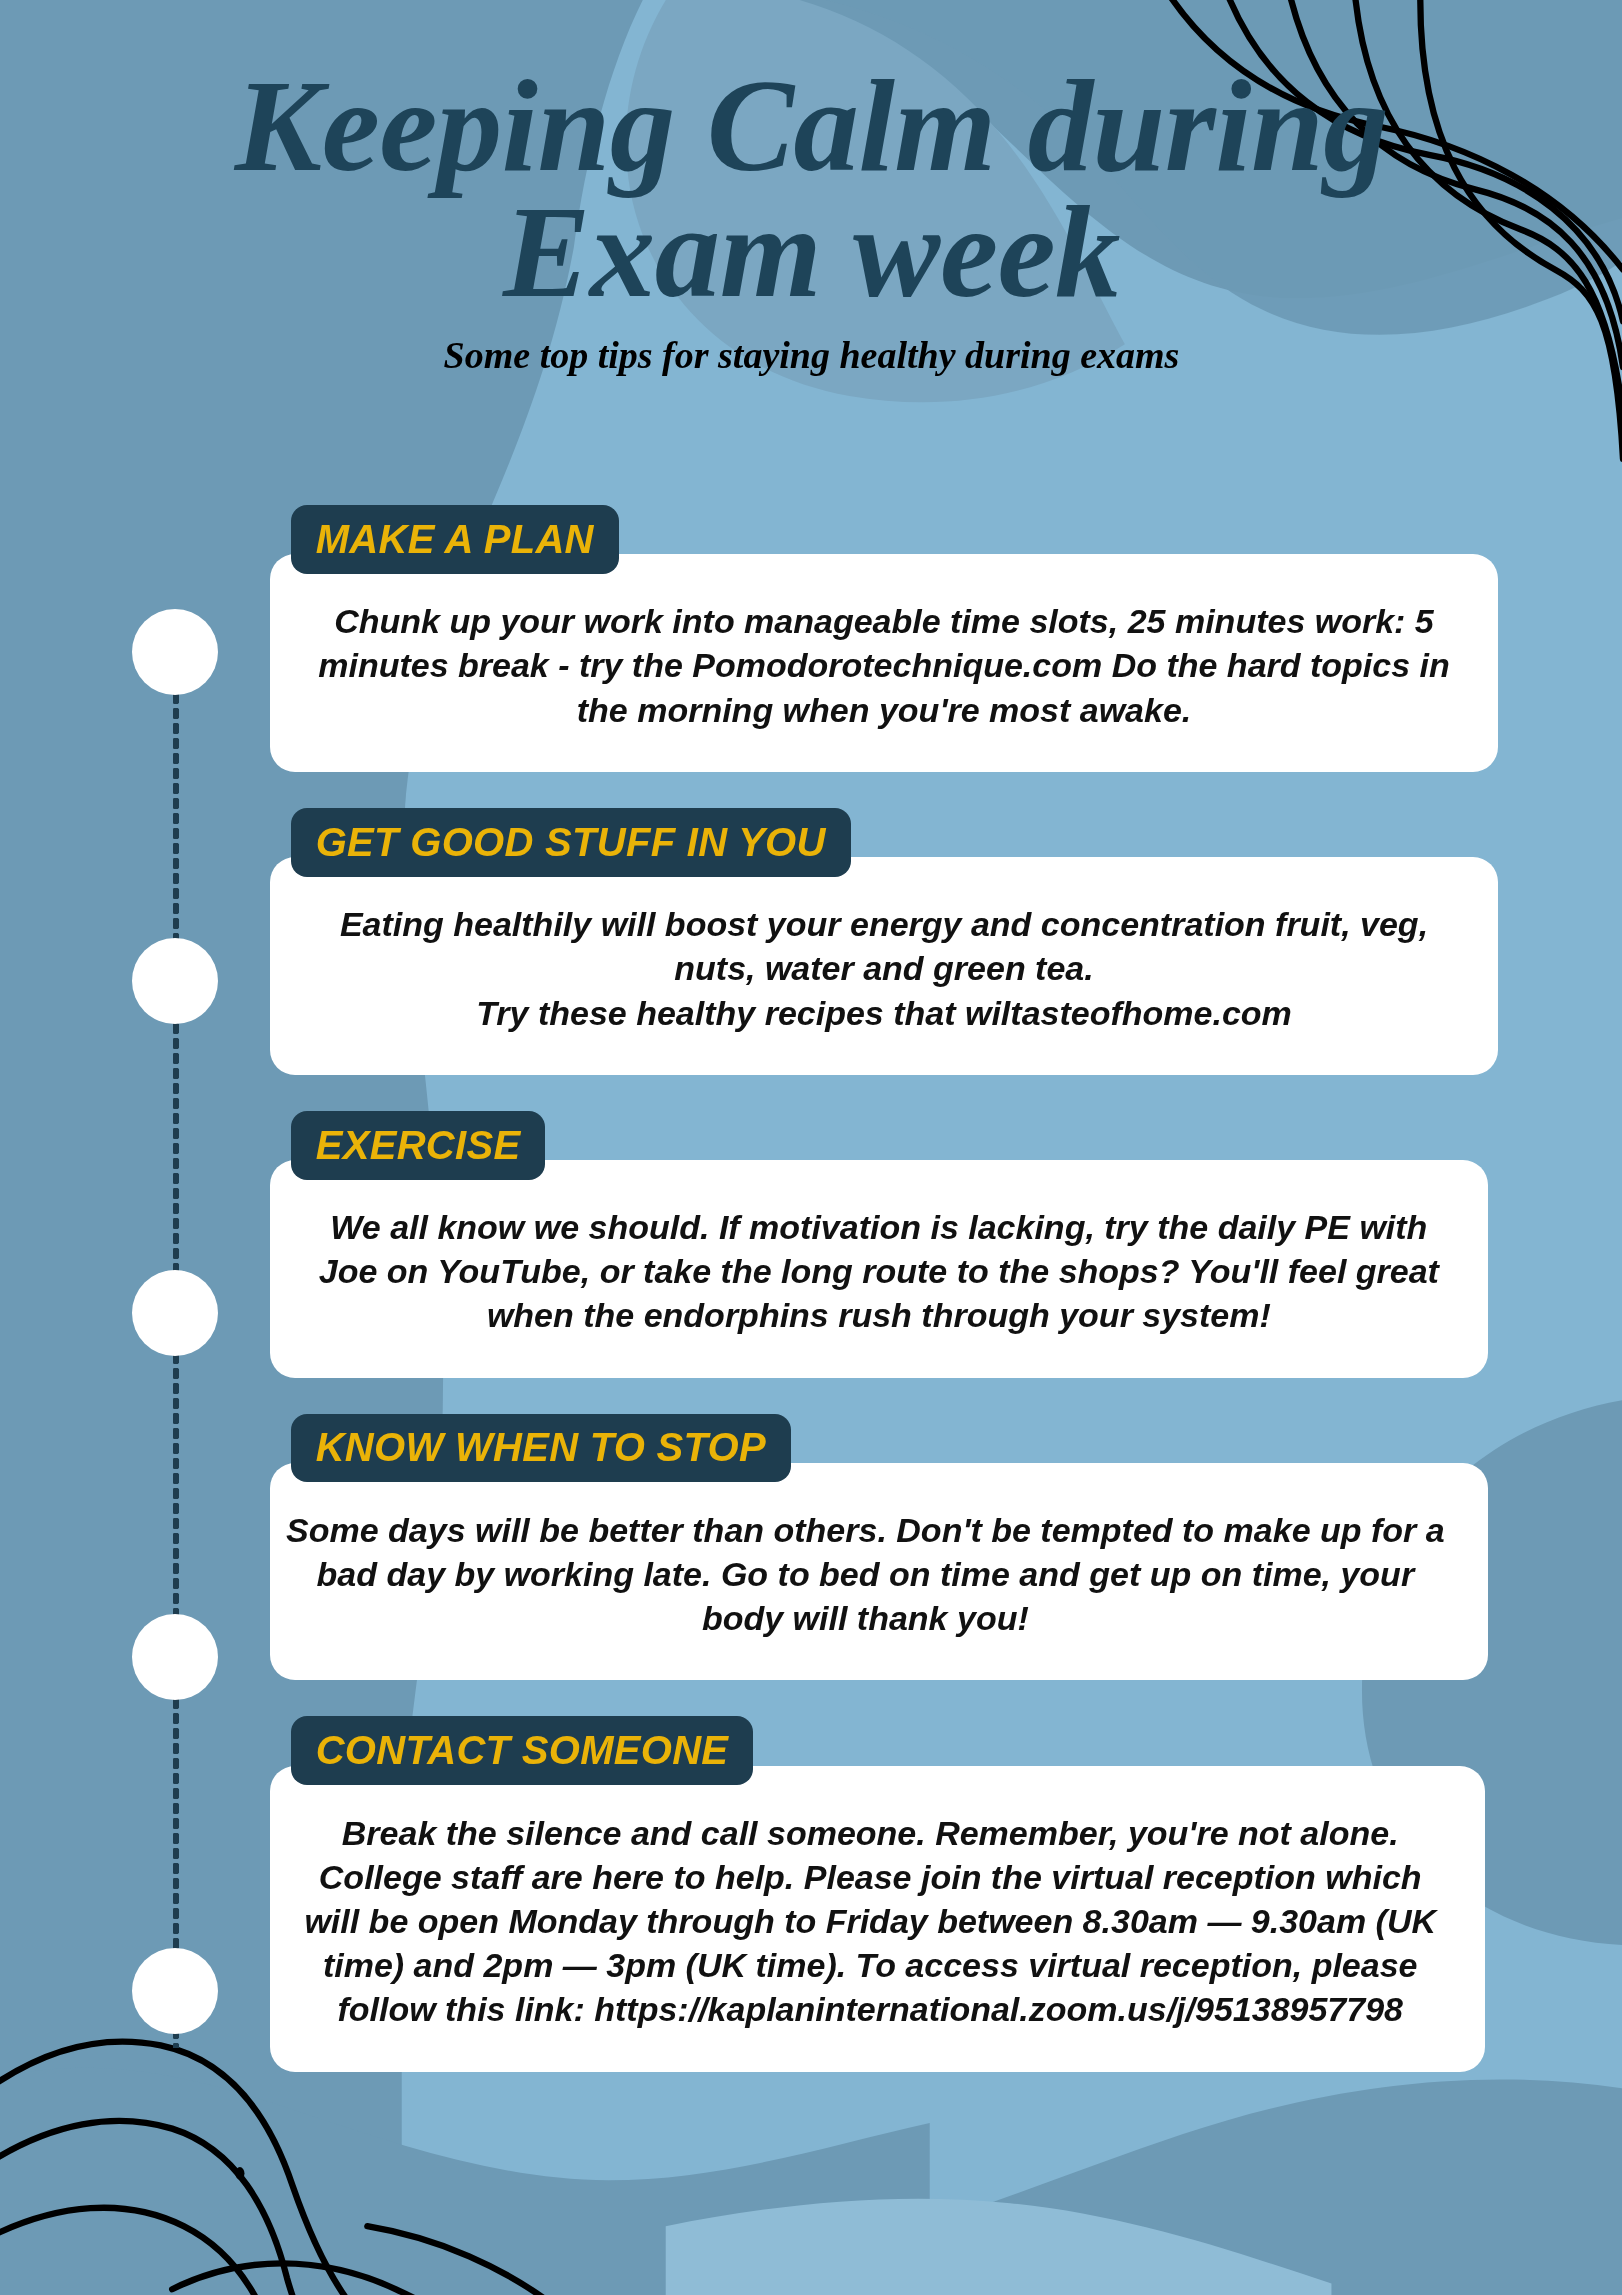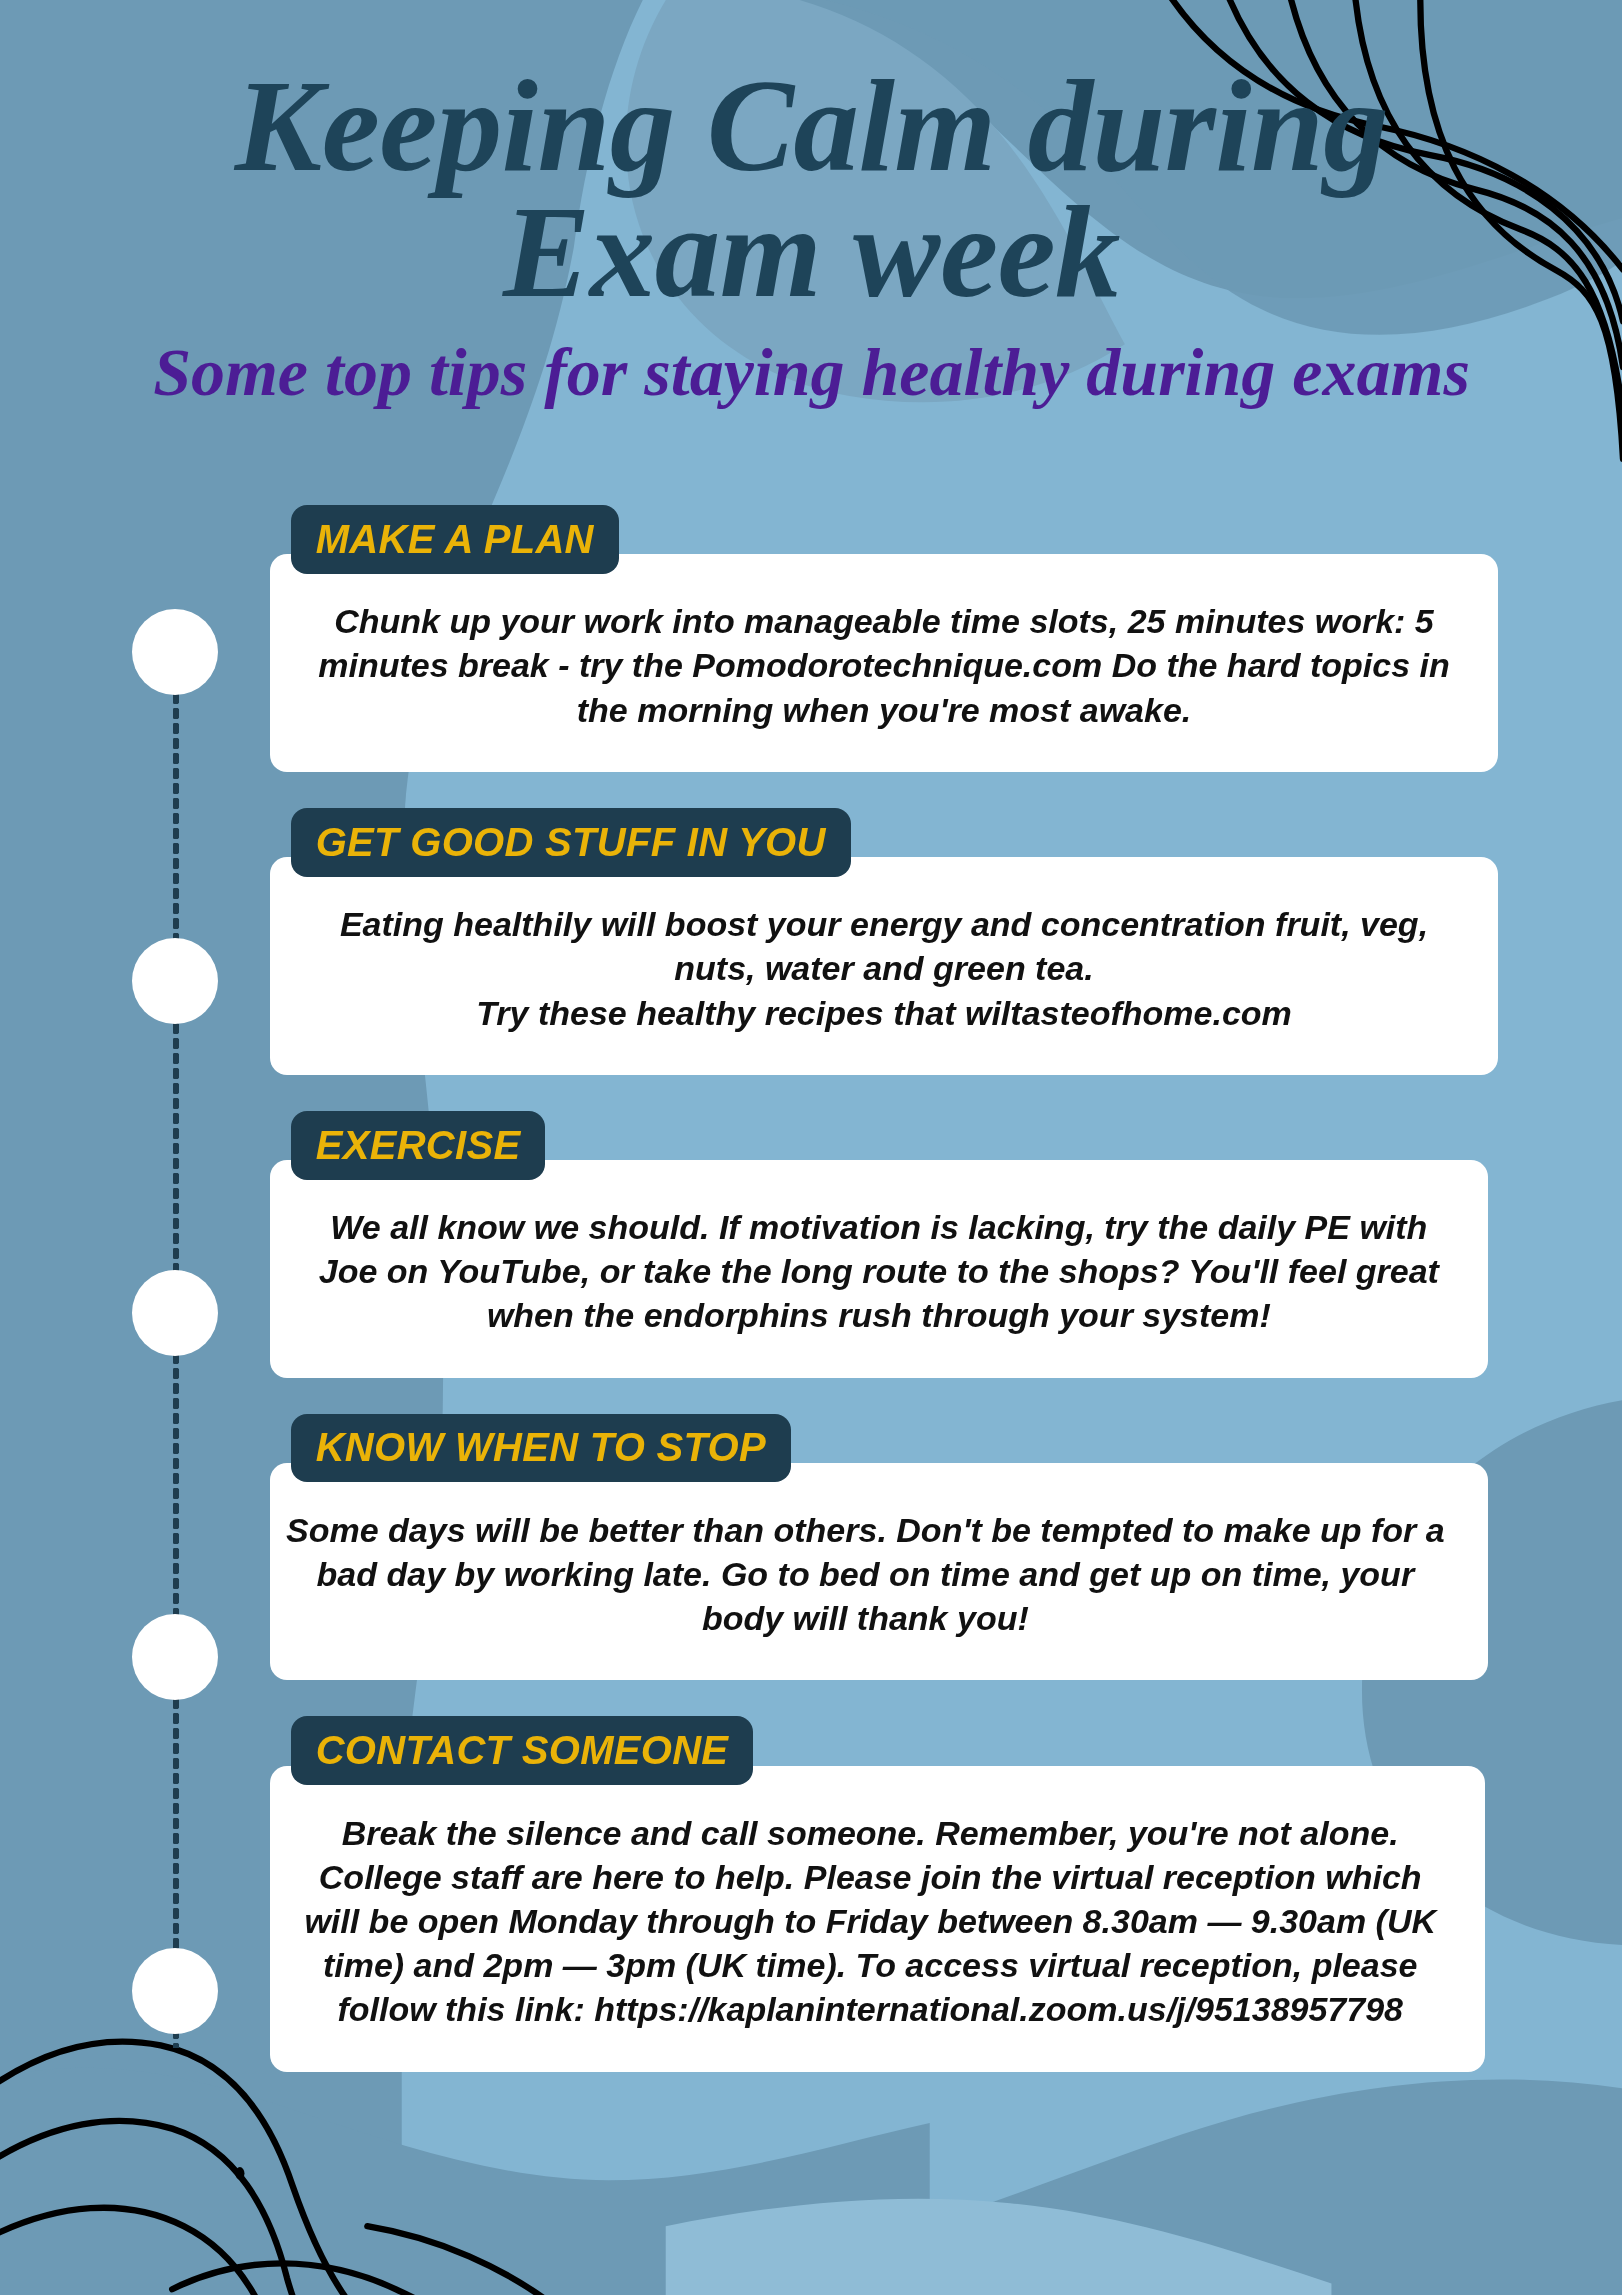--- a/index.html
+++ b/index.html
@@ -41,23 +41,23 @@
     font-size: 131px;
     line-height: 0.96;
     color: #1e4459;
     letter-spacing: -0.6px;
     margin: 0;
     padding: 0 172px;
   }
   .poster-subtitle {
     font-family: "Liberation Serif", "DejaVu Serif", serif;
     font-weight: 700;
-    font-size: 68px;
+    font-size: 38px;
     line-height: 1.1;
-    color: #4c1d95;
+    color: #000000;
     margin: 20.7px 0 0 0;
     padding: 0;
   }
 
   
   .timeline {
     position: absolute;
     left: 129px;
     top: 597px;
     width: 92px;
@@ -108,21 +108,21 @@
     font-size: 40px;
     line-height: 1;
     letter-spacing: 0.3px;
     z-index: 3;
     margin-left: 20.7px;
   }
   .section-card {
     position: relative;
     margin-top: -19.5px;
     background: #ffffff;
-    border-radius: 17px;
+    border-radius: 25px;
     padding: 45px 39px 40px 39px;
     z-index: 2;
   }
   .section-body {
     margin: 0;
     text-align: center;
     color: #111111;
     font-family: "Liberation Sans", sans-serif;
     font-weight: 700;
     font-size: 34px;

